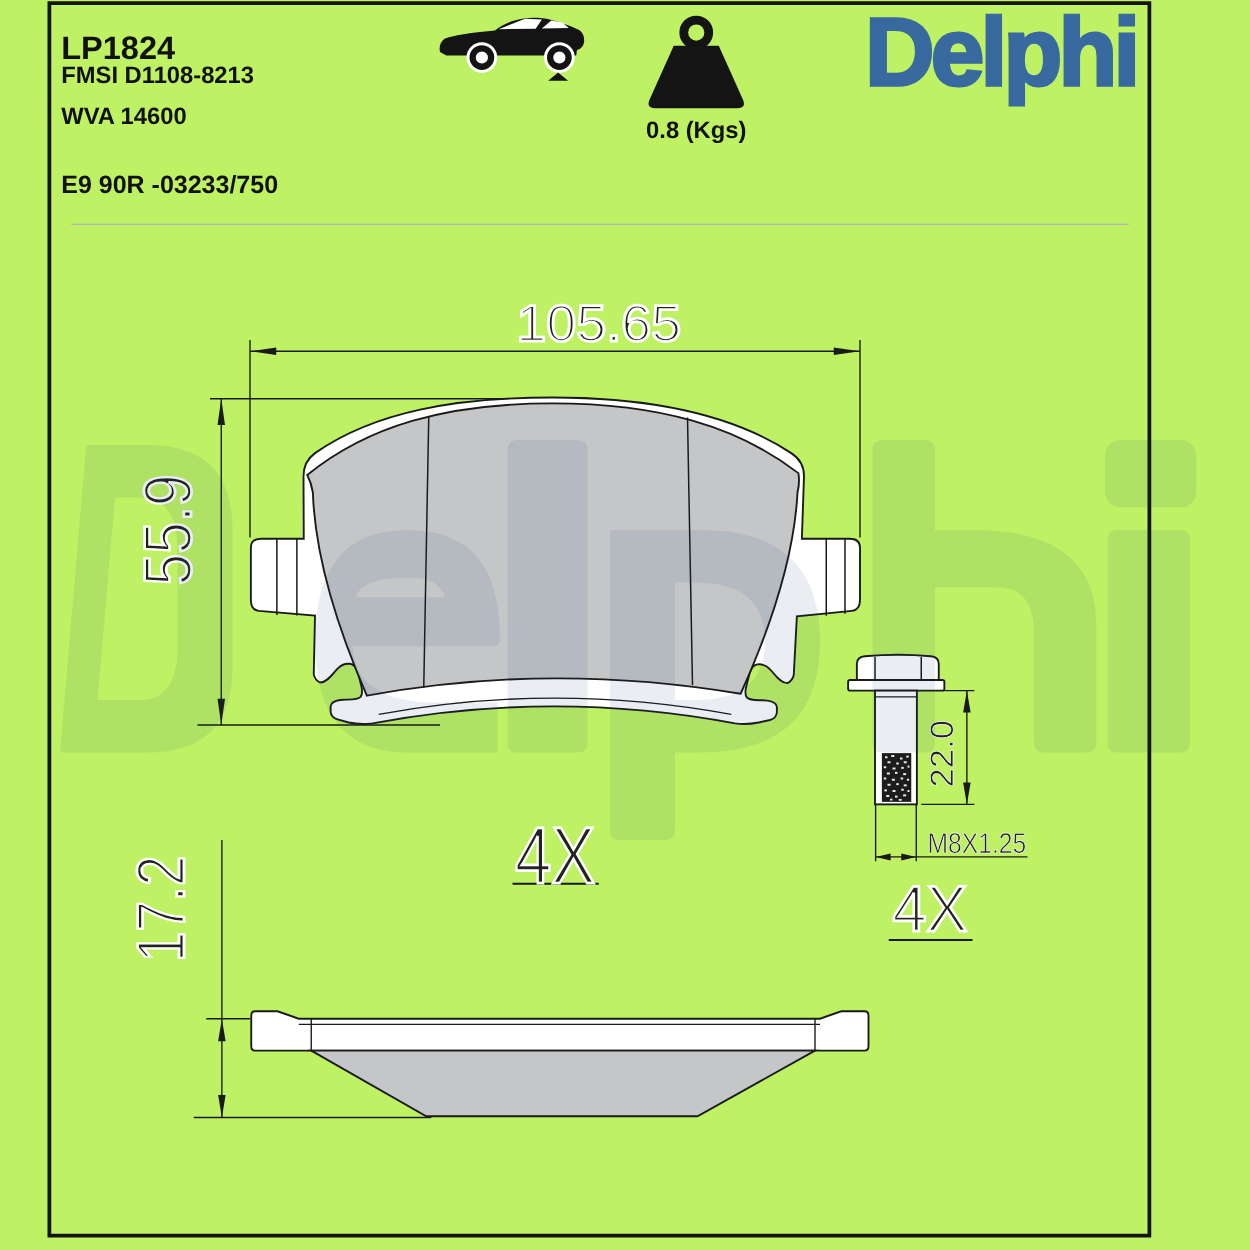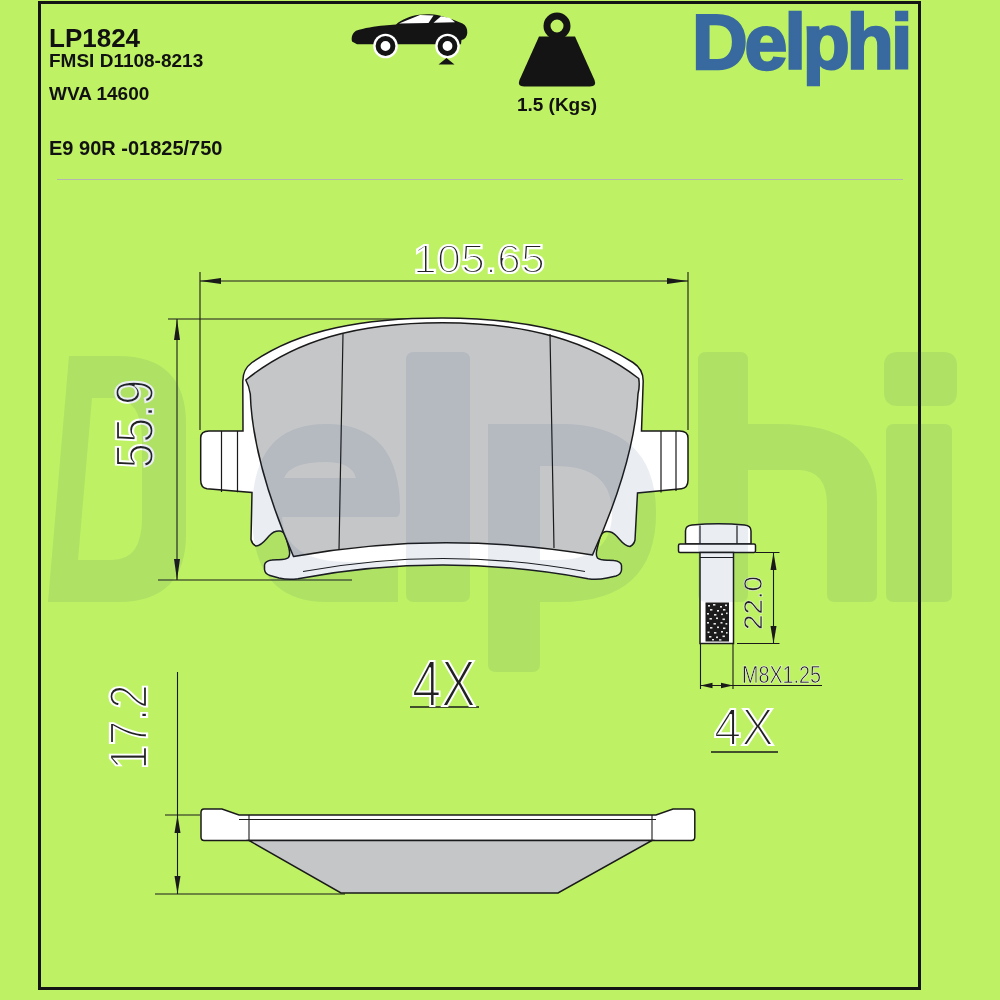--- a/index.html
+++ b/index.html
@@ -13,21 +13,21 @@
   svg{position:absolute;left:0;top:0;}
   #wm{z-index:5;pointer-events:none;}
 </style>
 </head>
 <body>
 <div id="page">
   <div id="frame"></div>
   <div class="hdr" style="left:49px;top:23px;font-size:26px;">LP1824</div>
   <div class="hdr" style="left:49px;top:50px;font-size:19px;">FMSI D1108-8213</div>
   <div class="hdr" style="left:49px;top:83px;font-size:19px;">WVA 14600</div>
-  <div class="hdr" style="left:49px;top:137px;font-size:20px;">E9 90R -01825/750</div>
+  <div class="hdr" style="left:49px;top:137px;font-size:20px;">E9 90R -03233/750</div>
   <div id="rule"></div>
   <div id="logo">Delphi</div>
 
   <svg id="art" width="1000" height="1000" viewBox="0 0 1000 1000">
     <g fill="none" stroke="#1a1a1a" stroke-width="1.5">
 
       <path d="M200 272 L200 430 M688 272 L688 430" stroke-width="1.1"></path>
       <path d="M200 281 L688 281" stroke-width="1.1"></path>
       <path d="M168 319 L437 319 M158 580 L352 580" stroke-width="1.1"></path>
       <path d="M177 319 L177 580" stroke-width="1.1"></path>
@@ -151,21 +151,21 @@
       <circle cx="385.5" cy="46" r="7.4" fill="none" stroke="#141414" stroke-width="5"></circle>
       <circle cx="447.5" cy="46" r="7.4" fill="none" stroke="#141414" stroke-width="5"></circle>
       <path fill="#141414" d="M446.5 58 L438.5 64.5 L454.5 64.5 Z"></path>
     </g>
 
     <g>
       <circle cx="557" cy="26" r="10" fill="none" stroke="#141414" stroke-width="7"></circle>
       <path fill="#141414" d="M539 36.5 L575 36.5 L594.5 80 Q597 86.5 590 86.5 L524 86.5 Q517 86.5 519.5 80 Z"></path>
     </g>
   </svg>
-  <div class="hdr" style="left:497px;top:94px;width:120px;text-align:center;font-size:19px;">1.5 (Kgs)</div>
+  <div class="hdr" style="left:497px;top:94px;width:120px;text-align:center;font-size:19px;">0.8 (Kgs)</div>
 
   <svg id="wm" width="1000" height="1000" viewBox="0 0 1000 1000">
     <g fill="#1e3c78" fill-opacity="0.095" fill-rule="evenodd">
 
       <path d="M69 356 L118 356 Q186 356 186 424 L186 534 Q186 602 118 602 L48 602 Z
                M92 398 L112 398 Q142 398 142 440 L142 518 Q142 560 112 560 L78 560 Z"></path>
 
       <path d="M326 424 Q252 424 252 513 Q252 602 326 602 L398 602 L398 562 L350 562
                Q284 562 282 517 L396 517 Q400 517 400 510 Q400 424 326 424 Z
                M284 478 Q290 462 326 462 Q352 462 356 478 Z"></path>

